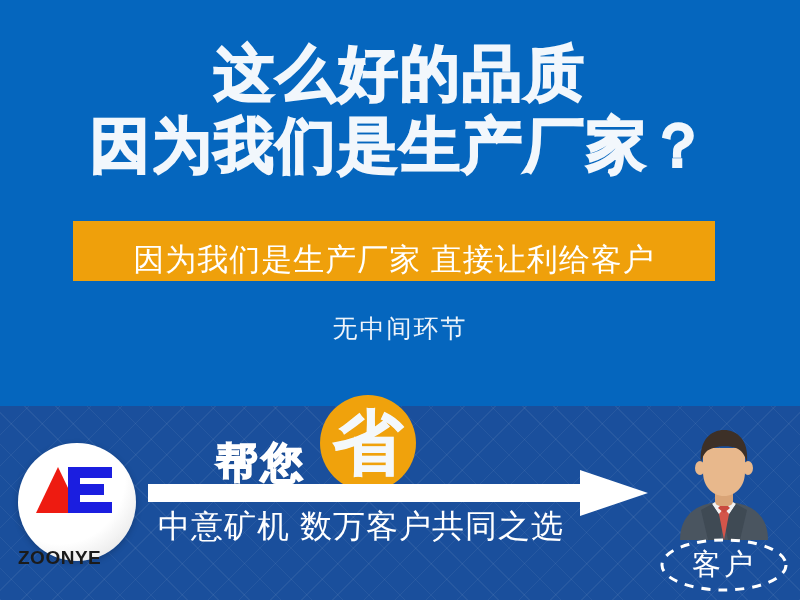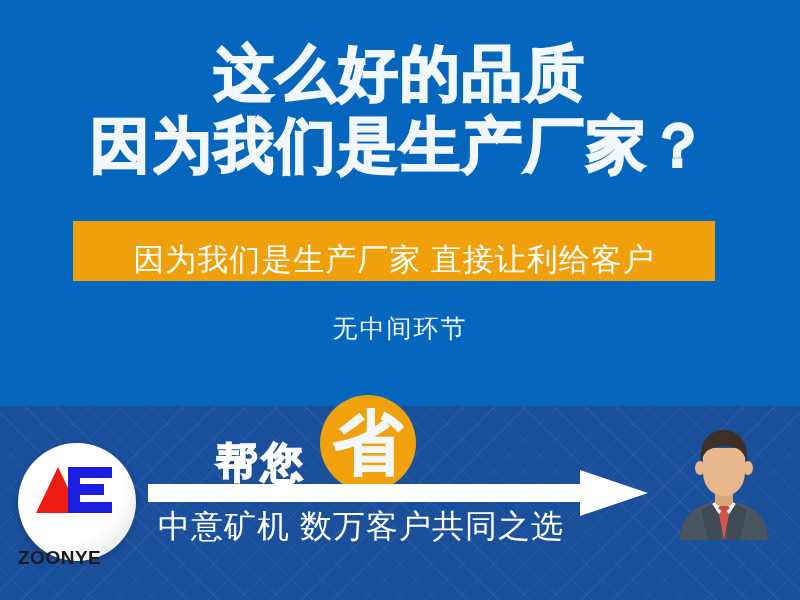--- a/index.html
+++ b/index.html
@@ -211,14 +211,20 @@
     <rect x="47" y="58" width="18" height="20" rx="5" fill="#d9a477"></rect>
 
     <ellipse cx="32" cy="40" rx="5" ry="7" fill="#e8b88c"></ellipse>
     <ellipse cx="80" cy="40" rx="5" ry="7" fill="#e8b88c"></ellipse>
 
     <path d="M35,20 L77,20 L77,44 C77,58 68,68 56,68 C44,68 35,58 35,44 Z" fill="#e8b88c"></path>
 
     <path d="M33,34 C31,12 43,2 56,2 C69,2 81,12 79,34 C77,28 74,22 68,20 C60,17 44,18 38,24 C35,27 34,31 33,34 Z" fill="#3d3027"></path>
   </svg>
 
+  <div id="customer-label-wrap">
+    <svg id="customer-label-ellipse" viewBox="0 0 134 56">
+      <ellipse cx="67" cy="28" rx="62" ry="25" fill="none" stroke="#ffffff" stroke-width="3" stroke-dasharray="9 8"></ellipse>
+    </svg>
+    <div id="customer-label">客户</div>
+  </div>
 
 </div>
 
 </body></html>

